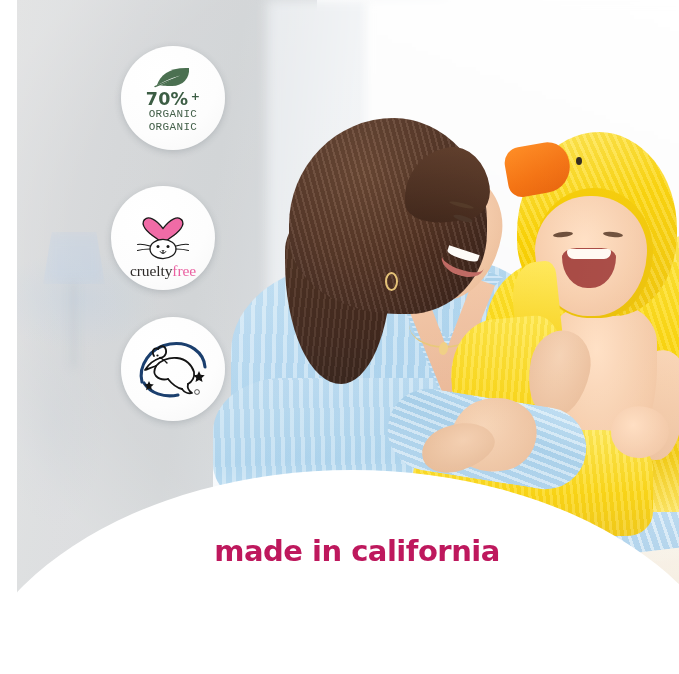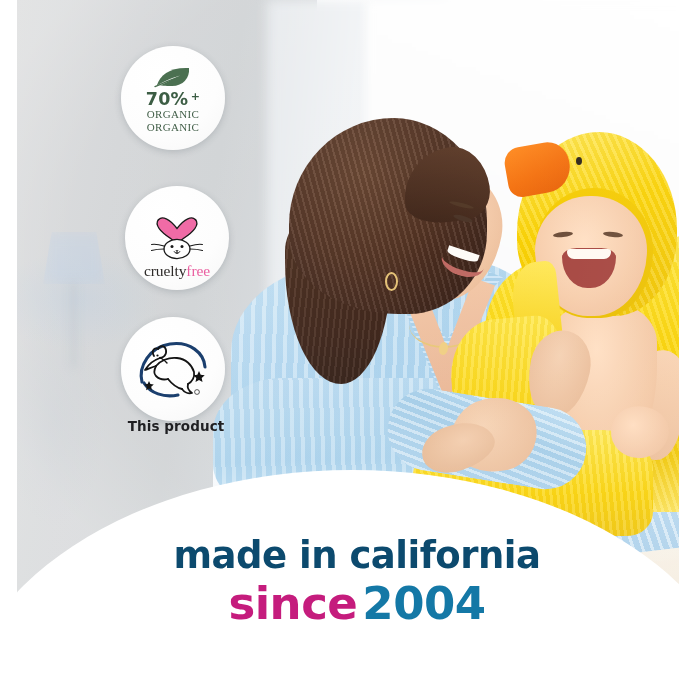--- a/index.html
+++ b/index.html
@@ -435,21 +435,21 @@
     border-radius: 50%;
     background: radial-gradient(circle at 36% 28%, #ffffff 0%, #fdfdfd 60%, #f6f6f6 100%);
     box-shadow: 0 2px 7px rgba(70,80,90,.22);
     display: flex;
     flex-direction: column;
     align-items: center;
     justify-content: center;
     overflow: hidden;
   }
   #badge-organic { left: 104px; top: 46px; }
-  #badge-cruelty { left: 108px; top: 186px; }
+  #badge-cruelty { left: 94px; top: 186px; }
   #badge-eu      { left: 104px; top: 317px; }
 
   
   .leaf-wrap { margin-top: 4px; margin-bottom: 3px; line-height: 0; }
   .org-pct {
     font-family: "DejaVu Sans", sans-serif;
     font-weight: bold;
     font-size: 17.5px;
     color: #3c5d44;
     letter-spacing: .2px;
@@ -457,21 +457,21 @@
     display: flex;
     align-items: flex-start;
   }
   .org-pct .plus {
     font-size: 11px;
     margin-left: 2.5px;
     margin-top: 0px;
     font-weight: bold;
   }
   .org-line {
-    font-family: Liberation Serif, serif;
+    font-family: Liberation Mono, monospace;
     font-size: 11px;
     color: #44604a;
     letter-spacing: .35px;
     line-height: 1.18;
     text-align: center;
   }
 
   
   .cf-art { line-height: 0; margin-top: 2px; }
   .cf-text {
@@ -507,22 +507,22 @@
     left: 40px;
     top: 536px;
     width: 600px;
     text-align: center;
     font-family: "DejaVu Sans", sans-serif;
     font-weight: bold;
     line-height: 1.06;
     letter-spacing: -.5px;
   }
   .bt-line1 {
-    font-size: 37px;
-    color: #0c4a6e;
+    font-size: 29px;
+    color: #be185d;
     display: block;
   }
   .bt-line2 {
     font-size: 45px;
     display: block;
     margin-top: 5px;
   }
   .bt-line2 .pink { color: #c51c7d; }
   .bt-line2 .teal { color: #1478a6; margin-left: 5px; }
 </style>
@@ -653,23 +653,19 @@
 
         <path d="M65 35 l1.7 3.7 4 .5 -3 2.7 .8 4 -3.5-2 -3.5 2 .8-4 -3-2.7 4-.5 Z" fill="#141414"></path>
         <path d="M15 45 l1.4 3.1 3.4 .4 -2.6 2.3 .7 3.4 -2.9-1.7 -2.9 1.7 .7-3.4 -2.6-2.3 3.4-.4 Z" fill="#141414"></path>
 
         <circle cx="63" cy="56" r="2.4" stroke="#141414" stroke-width=".7" fill="none"></circle>
       </svg>
     </span>
   </div>
 
   <div class="eu-caption">
-    <div>This product</div>
   </div>
 
   <div class="banner-text">
     <span class="bt-line1">made in california</span>
-    <span class="bt-line2">
-      <span class="pink">since</span><span class="teal">2004</span>
-    </span>
   </div>
 
 </div>
 
 </body></html>

